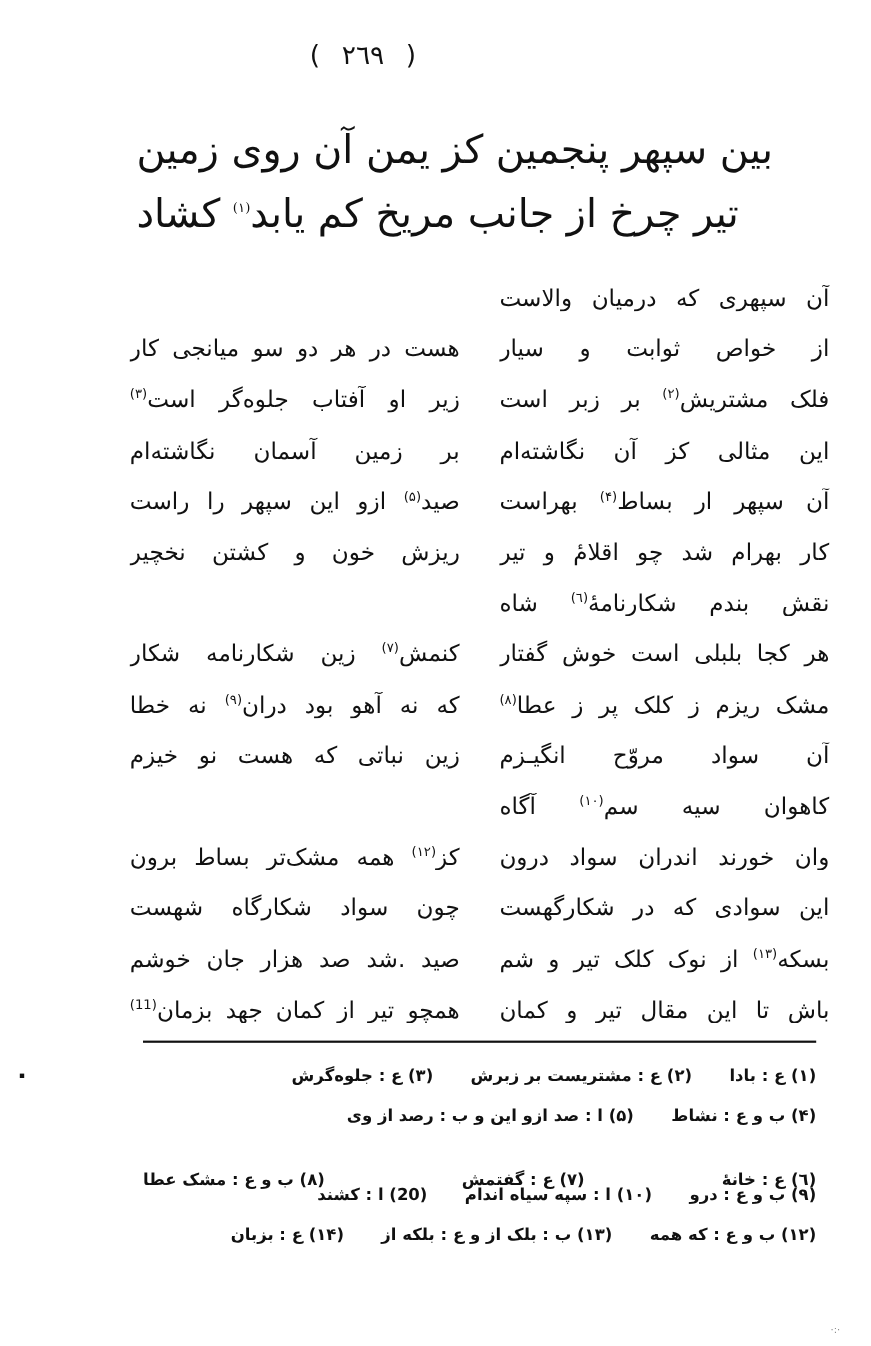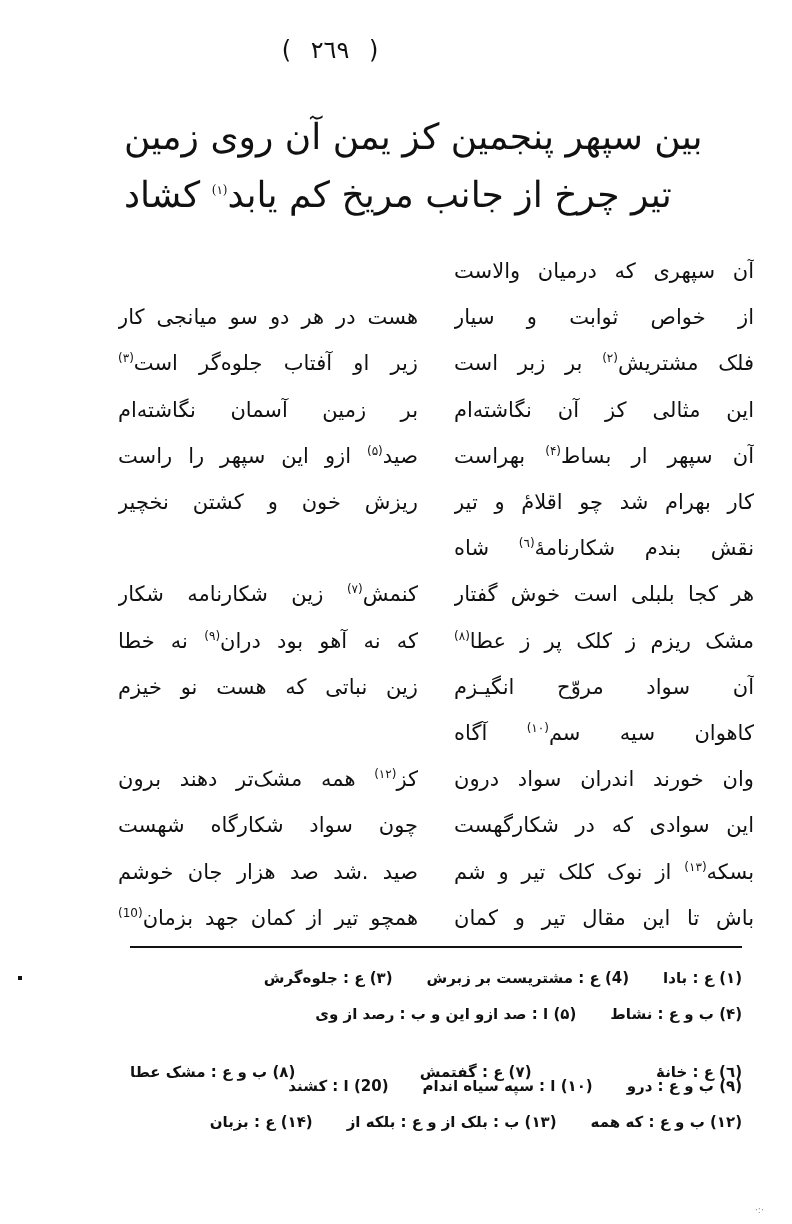--- a/index.html
+++ b/index.html
@@ -163,42 +163,42 @@
     </div>
     <div class="verse-row">
       <div class="hemistich left"><span>آن سواد مروّح انگیـزم</span></div>
       <div class="hemistich right"><span>زین نباتی که هست نو خیزم</span></div>
     </div>
     <div class="verse-row">
       <div class="hemistich right"><span>کاهوان سیه سم</span><sup>(١٠)</sup><span> آگاه</span></div>
     </div>
     <div class="verse-row">
       <div class="hemistich right"><span>وان خورند اندران سواد درون</span></div>
-      <div class="hemistich left"><span>کز</span><sup>(١٢)</sup><span> همه مشک‌تر دهند برون</span></div>
+      <div class="hemistich left"><span>کز</span><sup>(١٢)</sup><span> همه مشک‌تر بساط برون</span></div>
     </div>
     <div class="verse-row">
       <div class="hemistich right"><span>این سوادی که در شکارگهست</span></div>
       <div class="hemistich left"><span>چون سواد شکارگاه شهست</span></div>
     </div>
     <div class="verse-row">
       <div class="hemistich right"><span>بسکه</span><sup>(١٣)</sup><span> از نوک کلک تیر و شم</span></div>
       <div class="hemistich left"><span>صید .شد صد هزار جان خوشم</span></div>
     </div>
     <div class="verse-row">
       <div class="hemistich right"><span>باش تا این مقال تیر و کمان</span></div>
-      <div class="hemistich left"><span>همچو تیر از کمان جهد بزمان</span><sup>(10)</sup></div>
+      <div class="hemistich left"><span>همچو تیر از کمان جهد بزمان</span><sup>(11)</sup></div>
     </div>
   </div>
 
 <div class="separator"></div>
 
 <div class="footnotes" id="footnotes">
     <div class="fn-row">
       <span class="fn-item">(١) ع : بادا</span>
-      <span class="fn-item">(4) ع : مشتریست بر زبرش</span>
+      <span class="fn-item">(٢) ع : مشتریست بر زبرش</span>
       <span class="fn-item">(٣) ع : جلوه‌گرش</span>
     </div>
     <div class="fn-row">
       <span class="fn-item">(۴) ب و ع : نشاط</span>
       <span class="fn-item">(۵) ا : صد ازو این و ب : رصد از وی</span>
     </div>
     <div class="fn-row spread">
       <span class="fn-item">(٦) ع : خانهٔ</span>
       <span class="fn-item">(٧) ع : گفتمش</span>
       <span class="fn-item">(٨) ب و ع : مشک عطا</span>

